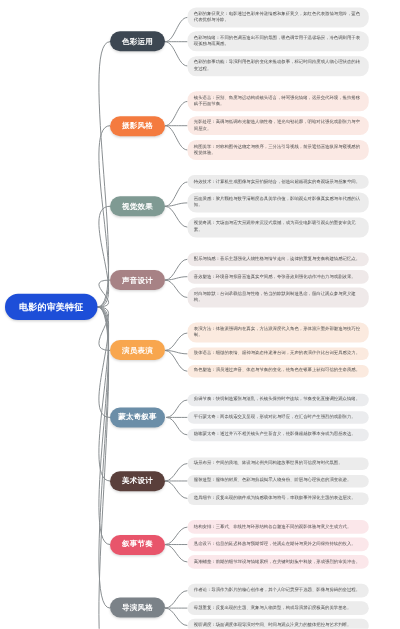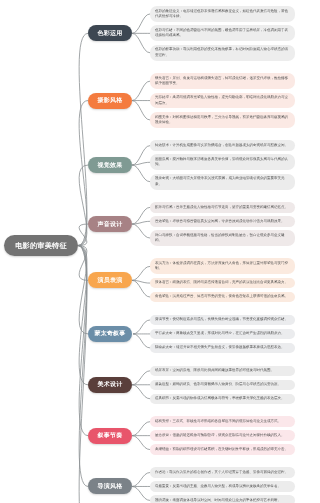--- a/index.html
+++ b/index.html
@@ -10,21 +10,21 @@
     -webkit-font-smoothing:antialiased;
   }
   #canvas{position:absolute;inset:0;width:300px;height:503px;}
   svg.links{position:absolute;left:0;top:0;width:300px;height:503px;overflow:visible;}
   svg.links path{fill:none;stroke:#8a8f92;stroke-width:.8;}
 
   .root{
     position:absolute;
     left:4px;top:235px;width:74px;height:21px;
     border-radius:11px;
-    background:#737373;
+    background:#1d4ed8;
     display:flex;align-items:center;justify-content:center;
     color:#ffffff;font-size:7.2px;letter-spacing:.2px;
     font-weight:700;
     box-shadow:0 1px 2px rgba(0,0,0,.18);
     white-space:nowrap;
   }
 
   .branch{
     position:absolute;
     height:16px;

